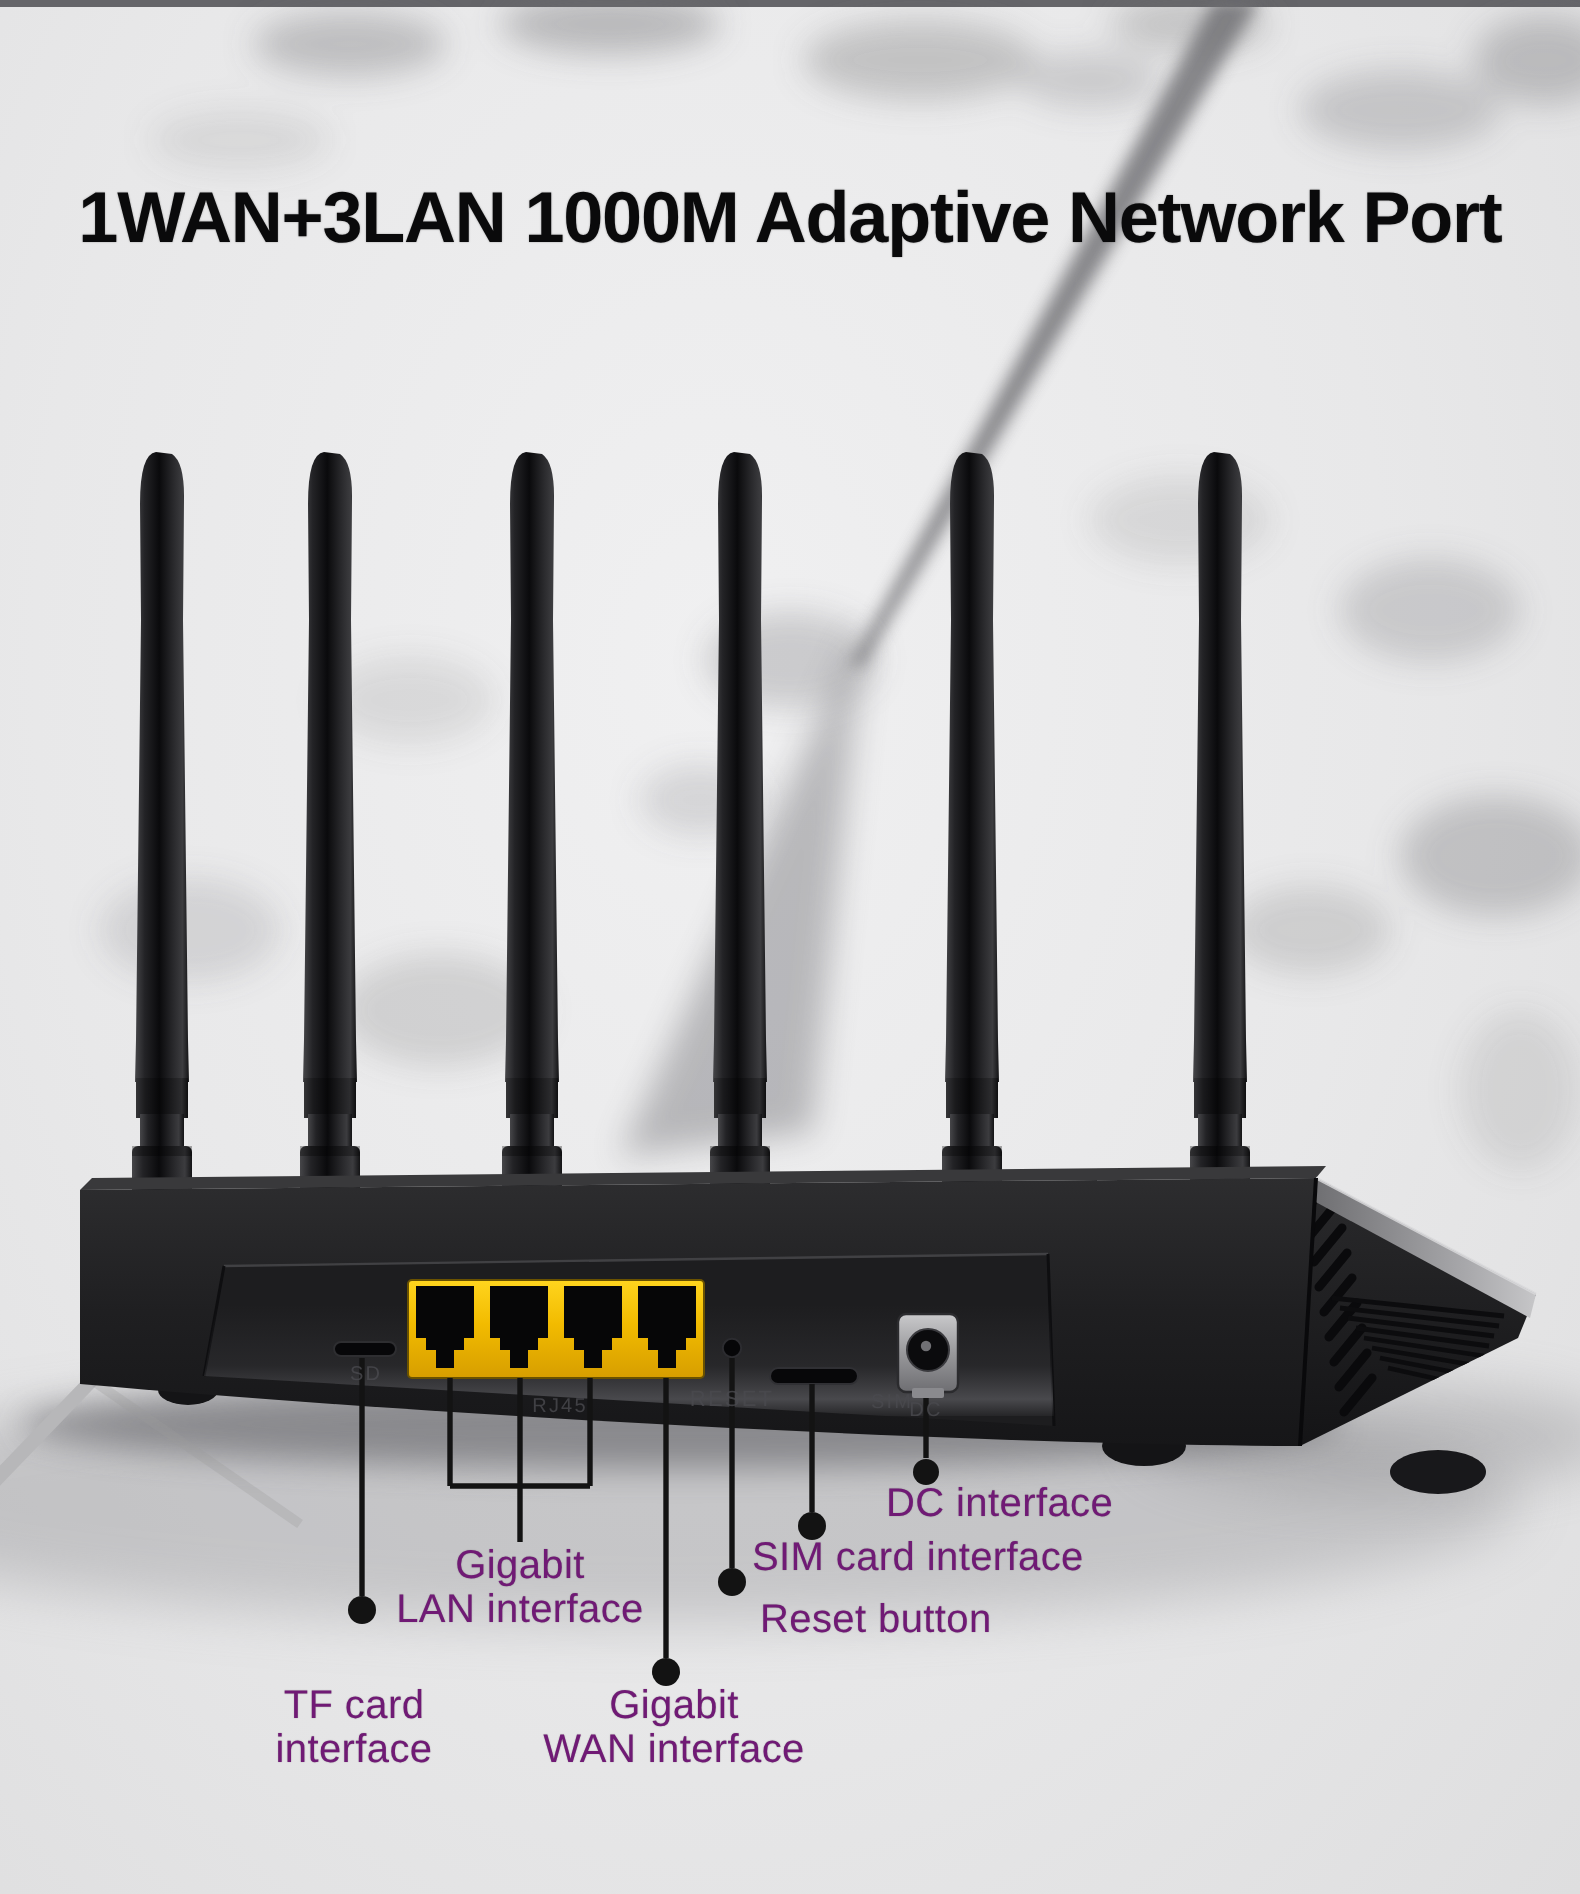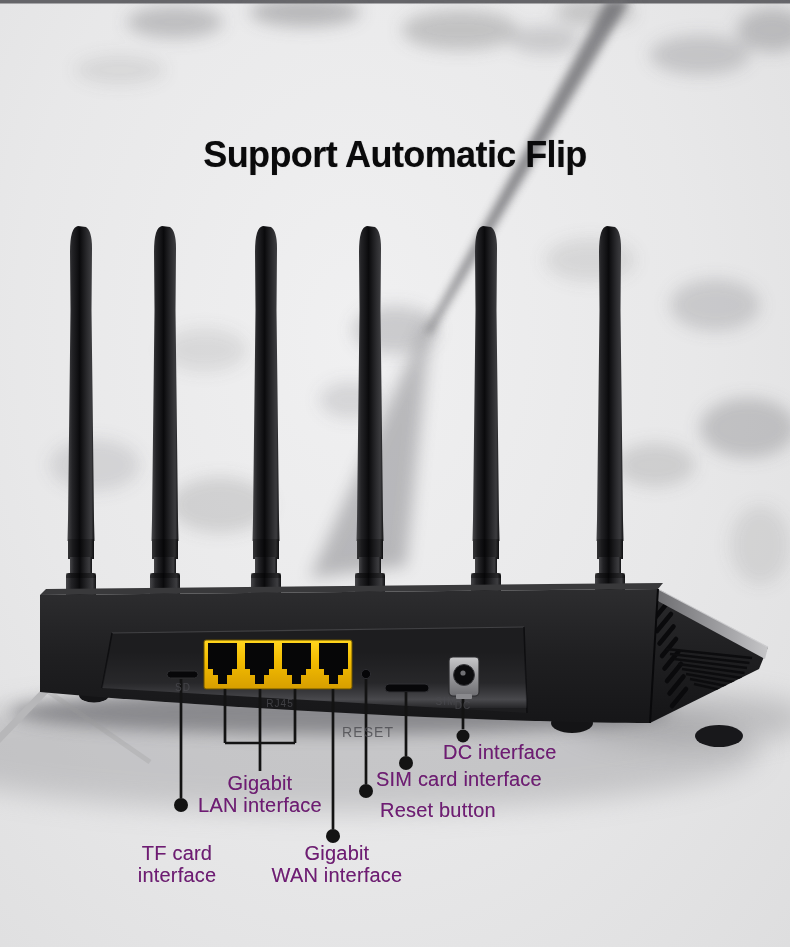--- a/index.html
+++ b/index.html
@@ -213,27 +213,26 @@
     <g fill="#131313">
       <circle cx="181" cy="805" r="7"></circle>
       <circle cx="333" cy="836" r="7"></circle>
       <circle cx="366" cy="791" r="7"></circle>
       <circle cx="406" cy="763" r="7"></circle>
       <circle cx="463" cy="736" r="6.5"></circle>
     </g>
   </svg>
 
   <h1 class="title">
-    <br>
-    <span>Support Automatic Flip</span>
+    <span>1WAN+3LAN 1000M Adaptive Network Port</span><br>
   </h1>
 
   <div class="print" style="left:163px;top:683px;width:40px;">SD</div>
   <div class="print" style="left:256px;top:689px;width:48px;margin-top:10px;">RJ45</div>
-  <div class="print" style="left:342px;top:695px;width:48px;font-size:14px;margin-top:32px;">RESET</div>
+  <div class="print" style="left:342px;top:695px;width:48px;font-size:11px;">RESET</div>
   <div class="print" style="left:388px;top:697px;width:36px;margin-left:40px;">SIM</div>
   <div class="print" style="left:448px;top:701px;width:30px;">DC</div>
 
   <div class="co-label co-center" style="left:110px;top:819px;width:134px;margin-top:24px;">
     <div>TF card</div>
     <div>interface</div>
   </div>
   <div class="co-label co-center" style="left:190px;top:773px;width:140px;">
     <div>Gigabit</div>
     <div>LAN interface</div>

